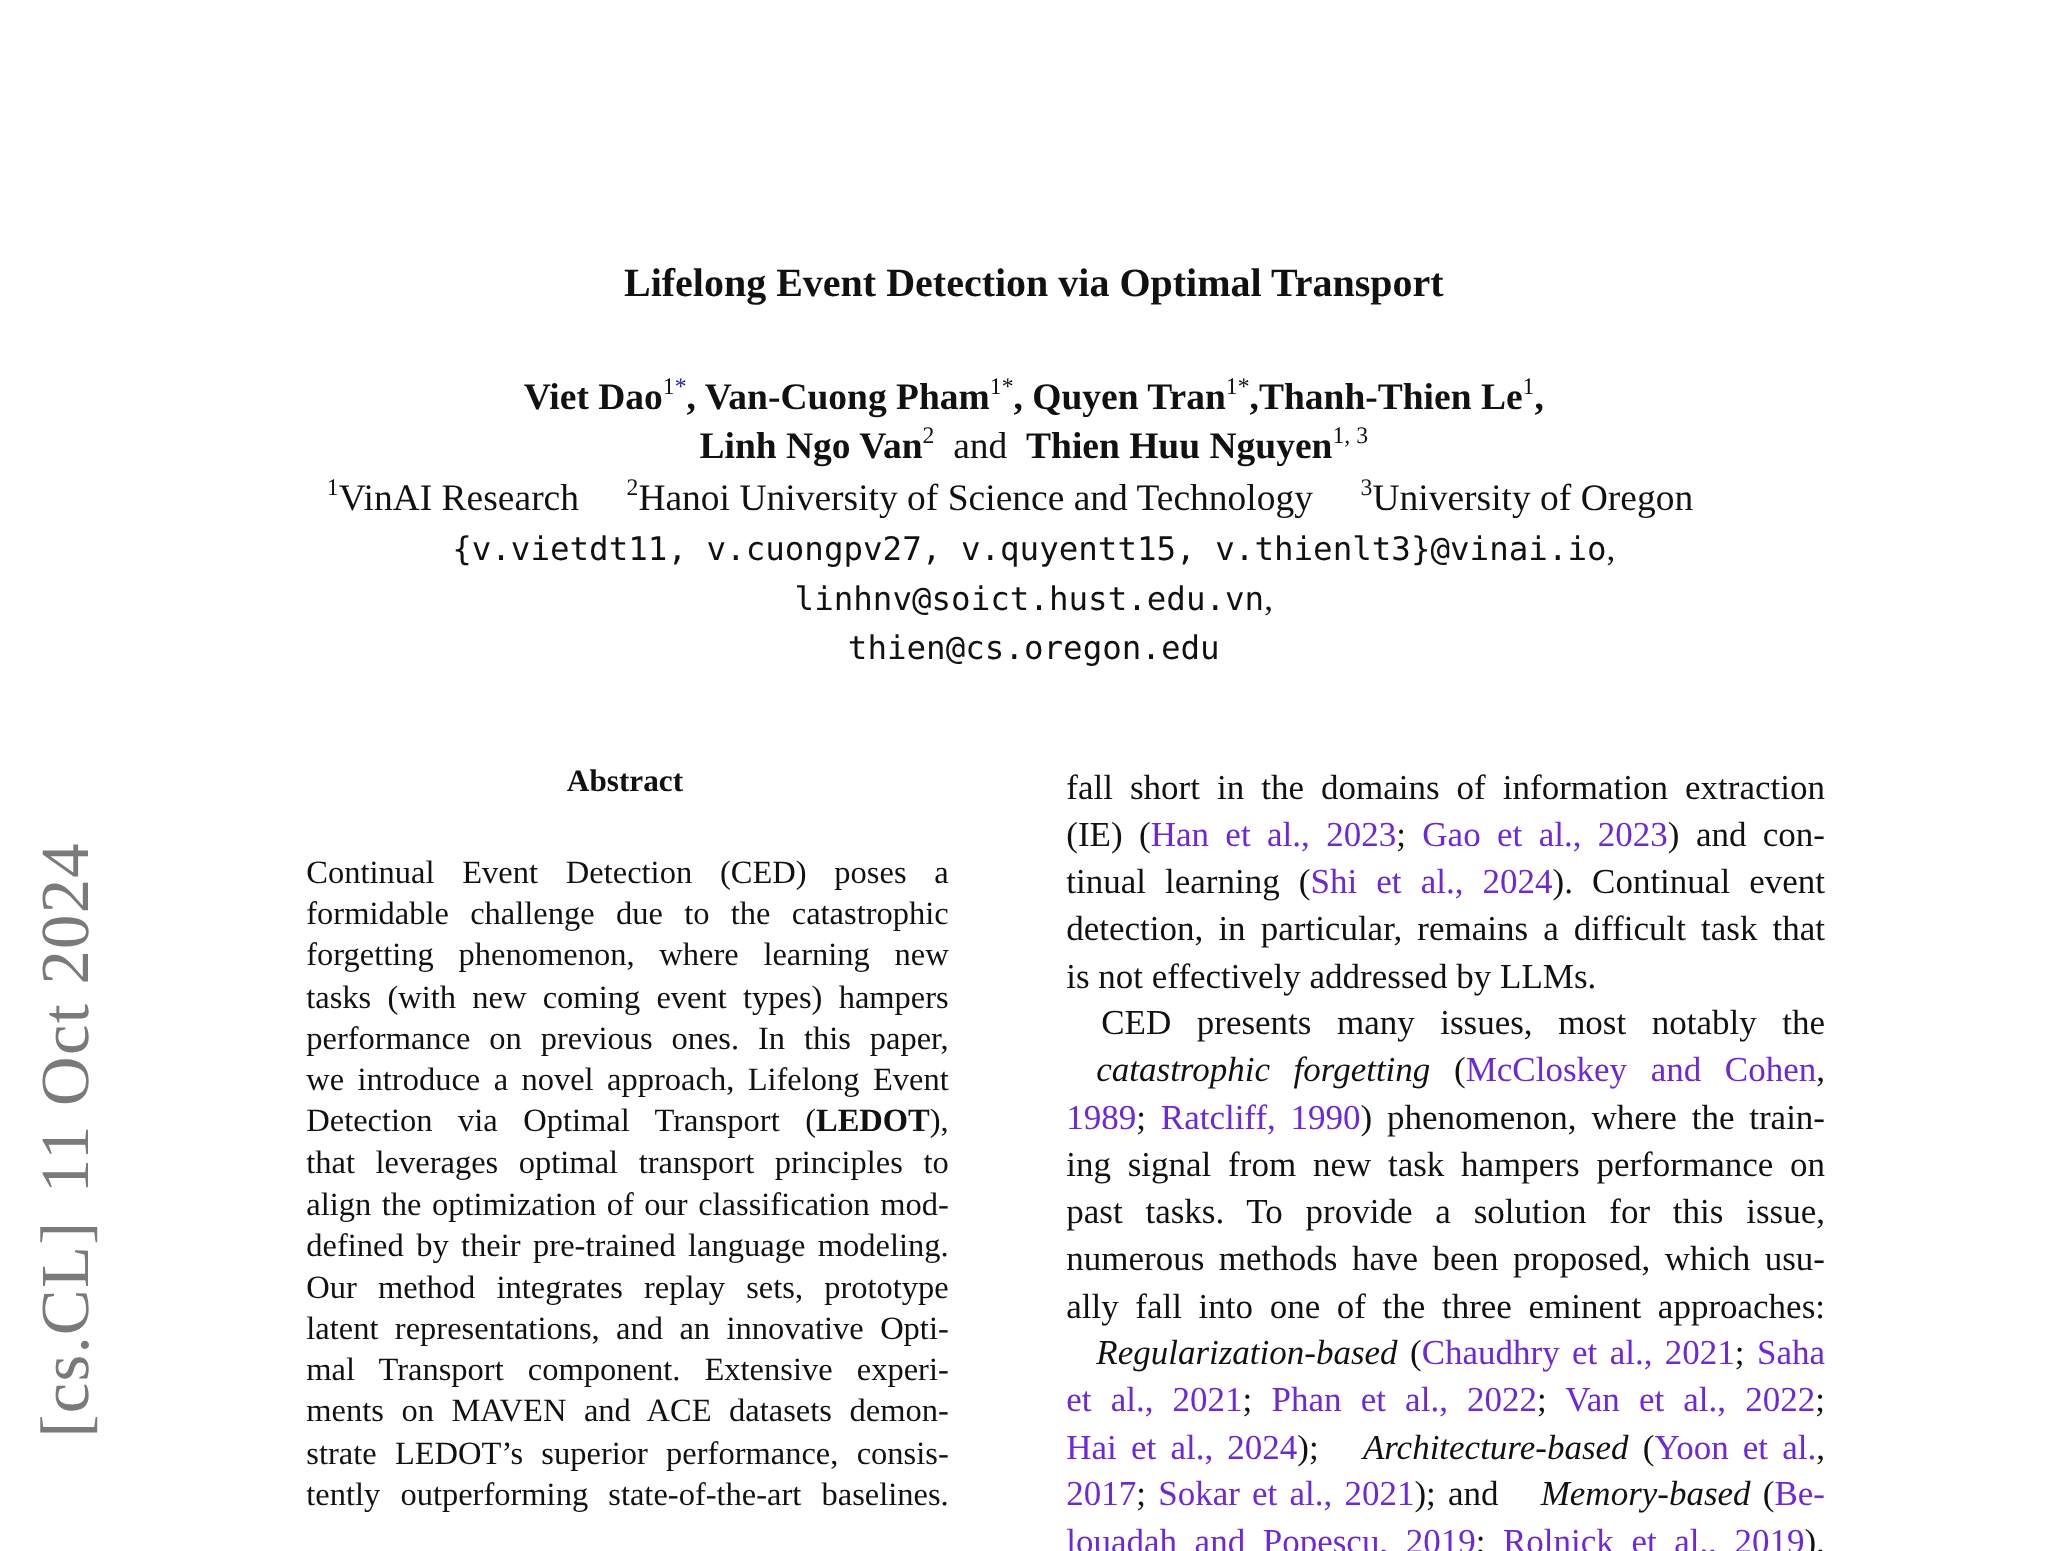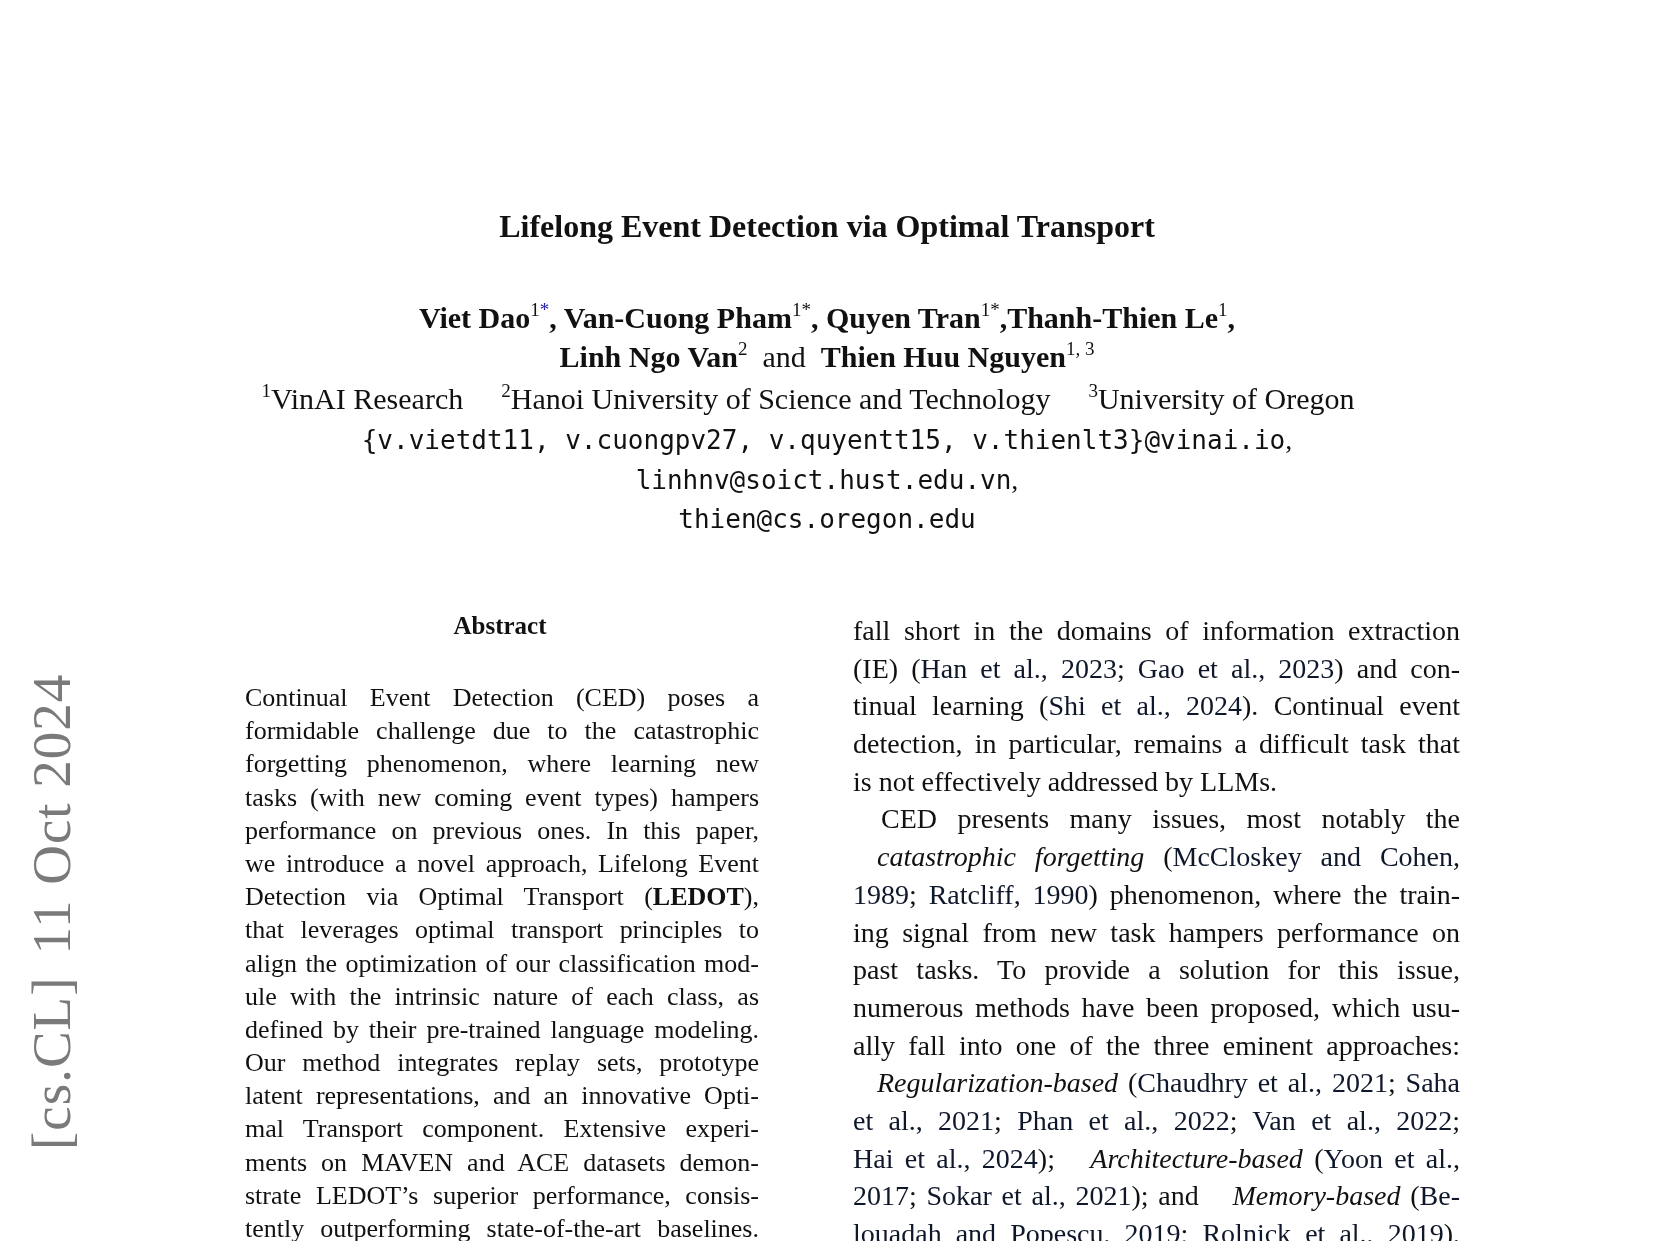--- a/index.html
+++ b/index.html
@@ -43,21 +43,21 @@
     position: absolute; left: 245px; width: 514px; top: 681px;
     font-size: 26px; line-height: 33.2px; text-align: justify;
   }
   .abs-body .line { display: block; text-align: justify; text-align-last: justify; height: 33.2px; white-space: nowrap; }
   .right {
     position: absolute; left: 853px; width: 607px; top: 612px;
     font-size: 28px; line-height: 37.7px;
   }
   .right .line { display: block; text-align: justify; text-align-last: justify; height: 37.7px; white-space: nowrap; }
   .right .last { text-align-last: left; }
-  .cite { color: #0f172a; }
+  .cite { color: #6d28d9; }
   .ind { padding-left: 28px; }
   i { font-style: italic; margin-left: 24px; }
 </style>
 </head>
 <body>
 
 <div class="stamp">
   <span>[cs.CL]</span><span class="gap"></span><span>11 Oct 2024</span>
 </div>
 
@@ -87,21 +87,20 @@
 <div class="abs-body">
   <span class="line">Continual Event Detection (CED) poses a</span>
   <span class="line">formidable challenge due to the catastrophic</span>
   <span class="line">forgetting phenomenon, where learning new</span>
   <span class="line">tasks (with new coming event types) hampers</span>
   <span class="line">performance on previous ones.  In this paper,</span>
   <span class="line">we introduce a novel approach, Lifelong Event</span>
   <span class="line"><span>Detection via Optimal Transport (</span><b>LEDOT</b><span>),</span></span>
   <span class="line">that leverages optimal transport principles to</span>
   <span class="line">align the optimization of our classification mod-</span>
-  <span class="line">ule with the intrinsic nature of each class, as</span>
   <span class="line">defined by their pre-trained language modeling.</span>
   <span class="line">Our method integrates replay sets, prototype</span>
   <span class="line">latent representations, and an innovative Opti-</span>
   <span class="line">mal Transport component.  Extensive experi-</span>
   <span class="line">ments on MAVEN and ACE datasets demon-</span>
   <span class="line">strate LEDOT’s superior performance, consis-</span>
   <span class="line">tently outperforming state-of-the-art baselines.</span>
 </div>
 
 <div class="right">

